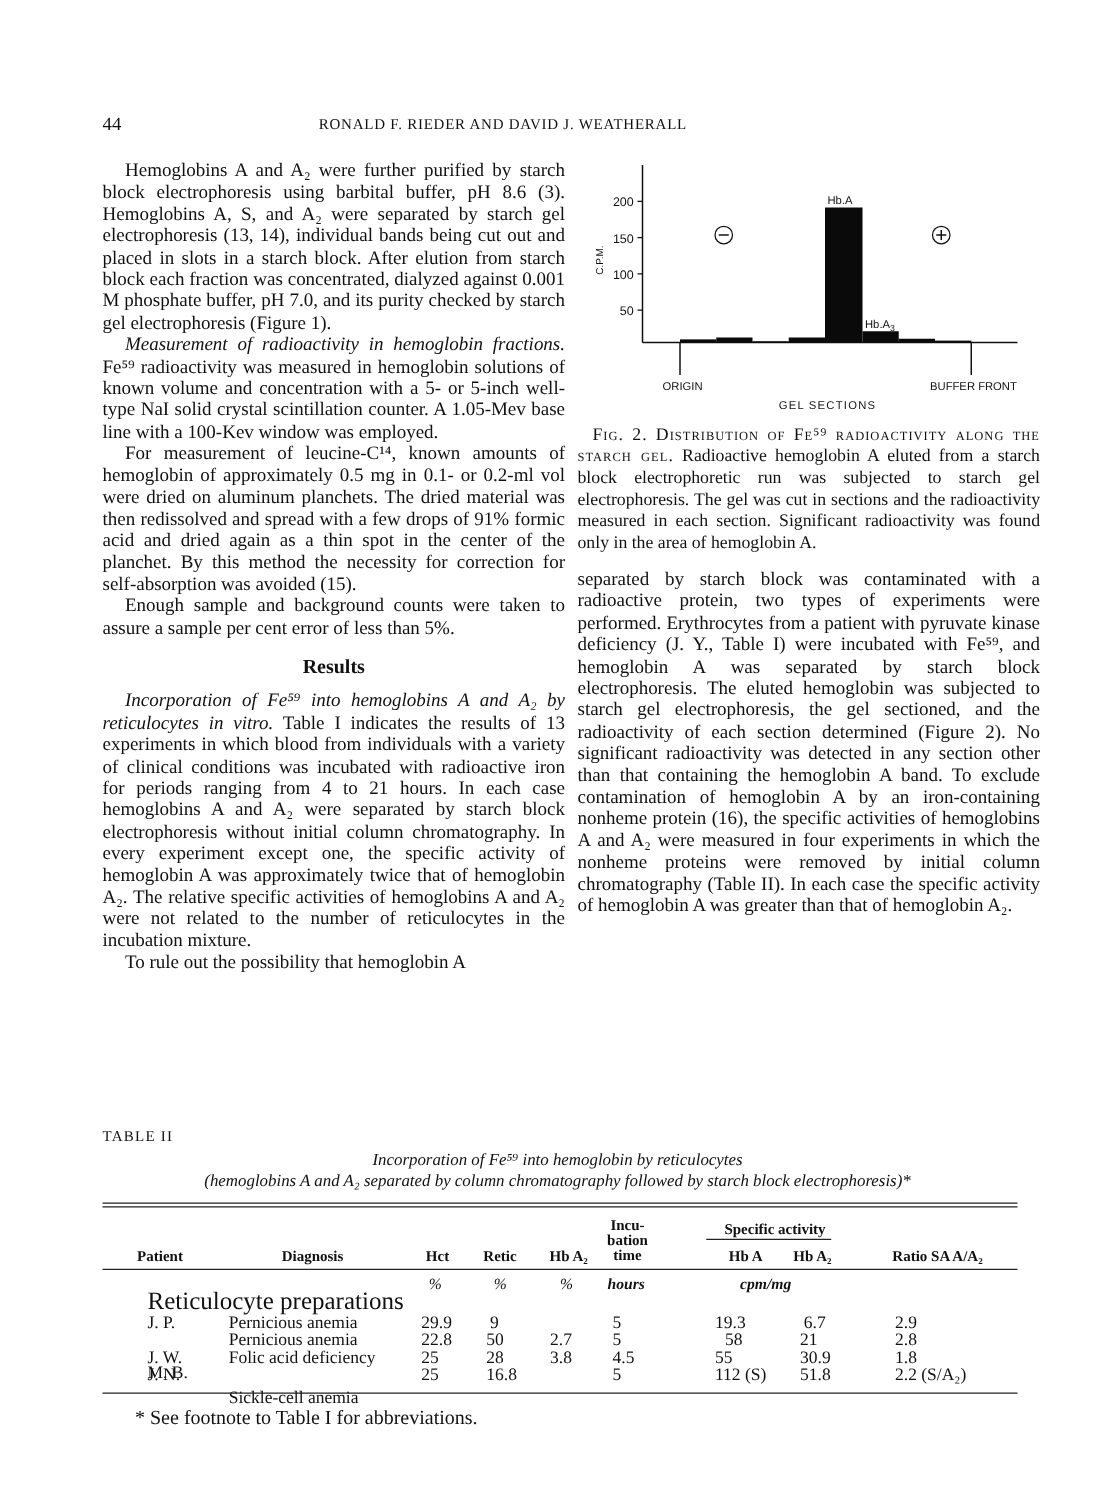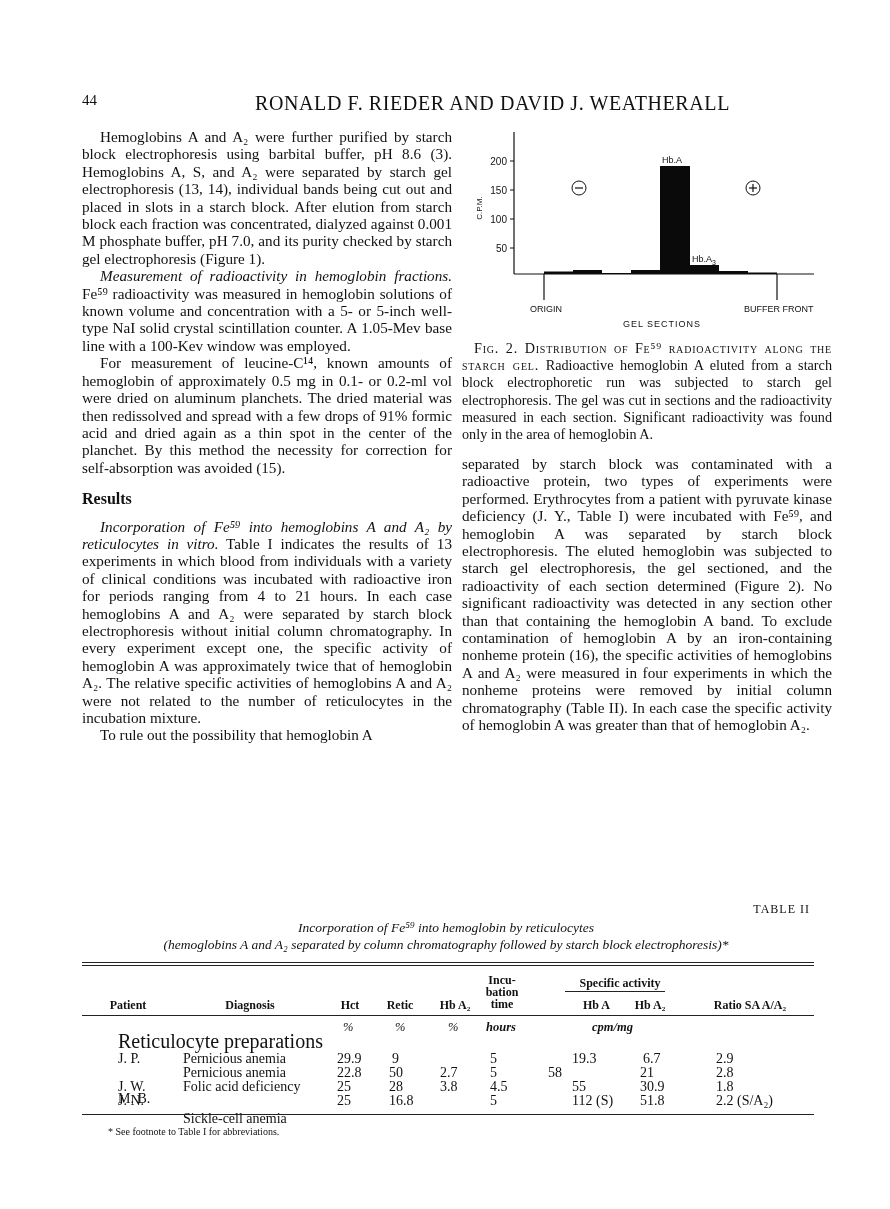--- a/index.html
+++ b/index.html
@@ -1,56 +1,57 @@
 <!DOCTYPE html>
 <html><head>
   <meta charset="utf-8">
   <style>
     html, body { margin: 0; padding: 0; background: #ffffff; }
     body { width: 890px; height: 1209px; position: relative; overflow: hidden;
            font-family: "Liberation Serif", "DejaVu Serif", serif; color: #111; }
     .abs { position: absolute; }
     .page-num { left: 82px; top: 92px; font-size: 15px; }
-    .running-head { left: 255px; top: 92px; font-size: 20px; letter-spacing: 0.6px; }
+    .running-head { left: 255px; top: 92px; font-size: 12px; letter-spacing: 0.6px; }
     .col { position: absolute; width: 370px; font-size: 15.2px; line-height: 17.4px;
            text-align: justify; }
     .col-left { left: 82px; top: 128px; }
     .col-right { left: 462px; top: 455px; }
     .para { margin: 0; text-indent: 18px; }
     .para.noindent { text-indent: 0; }
     .ital { font-style: italic; }
-    .heading { font-weight: bold; font-size: 16px;
+    .heading { text-align: center; font-weight: bold; font-size: 16px;
                margin: 14px 0 10px 0; text-indent: 0; }
     .figure { left: 462px; top: 128px; width: 370px; height: 205px; }
     .fig-caption { left: 462px; top: 340px; width: 370px; font-size: 14.2px;
                    line-height: 17.2px; text-align: justify; text-indent: 12px; }
     .smallcaps { font-variant: small-caps; letter-spacing: 0.8px; }
     .chart-svg text { font-family: "Liberation Sans", "DejaVu Sans", sans-serif; }
-    .table-title { left: 82px; top: 902px; width: 728px; text-align: right; font-size: 12px;
+    .table-title { left: 82px; top: 902px; width: 728px; text-align: left; font-size: 12px;
                    letter-spacing: 1px; }
     .table-sub1 { left: 82px; top: 920px; width: 728px; text-align: center; font-size: 13.5px;
                   font-style: italic; }
     .table-sub2 { left: 82px; top: 937px; width: 728px; text-align: center; font-size: 13.5px;
                   font-style: italic; }
     .rule { position: absolute; left: 82px; width: 732px; background: #222; }
     .th { position: absolute; font-size: 12px; font-weight: bold; text-align: center; }
     .unit { position: absolute; font-size: 12.5px; font-style: italic; }
     .cell { position: absolute; font-size: 14px; line-height: 14px; }
-    .footnote { left: 108px; top: 1126px; font-size: 10px; }
+    .footnote { left: 108px; top: 1126px; font-size: 16px; }
   </style>
 </head>
 <body>
 
 <div class="abs page-num">44</div>
 <div class="abs running-head">RONALD F. RIEDER AND DAVID J. WEATHERALL</div>
 
 <div class="col col-left">
   <p class="para">Hemoglobins A and A₂ were further purified by starch block electrophoresis using barbital buffer, pH 8.6 (3). Hemoglobins A, S, and A₂ were separated by starch gel electrophoresis (13, 14), individual bands being cut out and placed in slots in a starch block. After elution from starch block each fraction was concentrated, dialyzed against 0.001 M phosphate buffer, pH 7.0, and its purity checked by starch gel electrophoresis (Figure 1).</p>
   <p class="para"><span class="ital">Measurement of radioactivity in hemoglobin fractions.</span><span> Fe⁵⁹ radioactivity was measured in hemoglobin solutions of known volume and concentration with a 5- or 5-inch well-type NaI solid crystal scintillation counter. A 1.05-Mev base line with a 100-Kev window was employed.</span></p>
   <p class="para">For measurement of leucine-C¹⁴, known amounts of hemoglobin of approximately 0.5 mg in 0.1- or 0.2-ml vol were dried on aluminum planchets. The dried material was then redissolved and spread with a few drops of 91% formic acid and dried again as a thin spot in the center of the planchet. By this method the necessity for correction for self-absorption was avoided (15).</p>
+  <p class="para">Enough sample and background counts were taken to assure a sample per cent error of less than 5%.</p>
   <p class="heading">Results</p>
   <p class="para"><span class="ital">Incorporation of Fe⁵⁹ into hemoglobins A and A₂ by reticulocytes in vitro.</span><span> Table I indicates the results of 13 experiments in which blood from individuals with a variety of clinical conditions was incubated with radioactive iron for periods ranging from 4 to 21 hours. In each case hemoglobins A and A₂ were separated by starch block electrophoresis without initial column chromatography. In every experiment except one, the specific activity of hemoglobin A was approximately twice that of hemoglobin A₂. The relative specific activities of hemoglobins A and A₂ were not related to the number of reticulocytes in the incubation mixture.</span></p>
   <p class="para">To rule out the possibility that hemoglobin A</p>
 </div>
 
 <div class="abs figure">
   <svg class="chart-svg" width="370" height="205" viewBox="0 0 370 205">
 
     <line x1="52" y1="4" x2="52" y2="146" stroke="#111" stroke-width="1.2"></line>
 
@@ -150,21 +151,21 @@
     <div class="cell" style="left:643px;top:1052px;">6.7</div>
     <div class="cell" style="left:716px;top:1052px;">2.9</div>
   </div>
   <div>
     <div class="cell" style="left:118px;top:1092px;">M. B.</div>
     <div class="cell" style="left:183px;top:1066px;">Pernicious anemia</div>
     <div class="cell" style="left:337px;top:1066px;">22.8</div>
     <div class="cell" style="left:389px;top:1066px;">50</div>
     <div class="cell" style="left:440px;top:1066px;">2.7</div>
     <div class="cell" style="left:490px;top:1066px;">5</div>
-    <div class="cell" style="left:548px;top:1066px;">58</div>
+    <div class="cell" style="left:580px;top:1066px;">58</div>
     <div class="cell" style="left:640px;top:1066px;">21</div>
     <div class="cell" style="left:716px;top:1066px;">2.8</div>
   </div>
   <div>
     <div class="cell" style="left:118px;top:1080px;">J. W.</div>
     <div class="cell" style="left:183px;top:1080px;">Folic acid deficiency</div>
     <div class="cell" style="left:337px;top:1080px;">25</div>
     <div class="cell" style="left:389px;top:1080px;">28</div>
     <div class="cell" style="left:440px;top:1080px;">3.8</div>
     <div class="cell" style="left:490px;top:1080px;">4.5</div>

